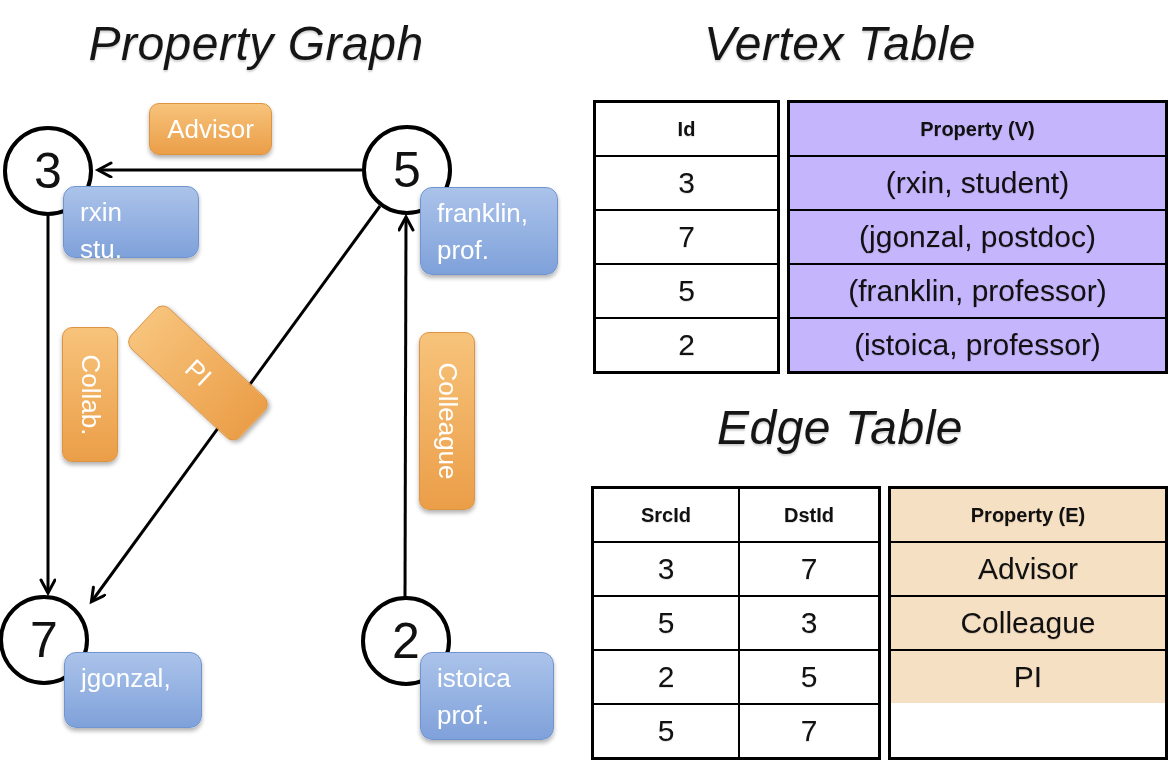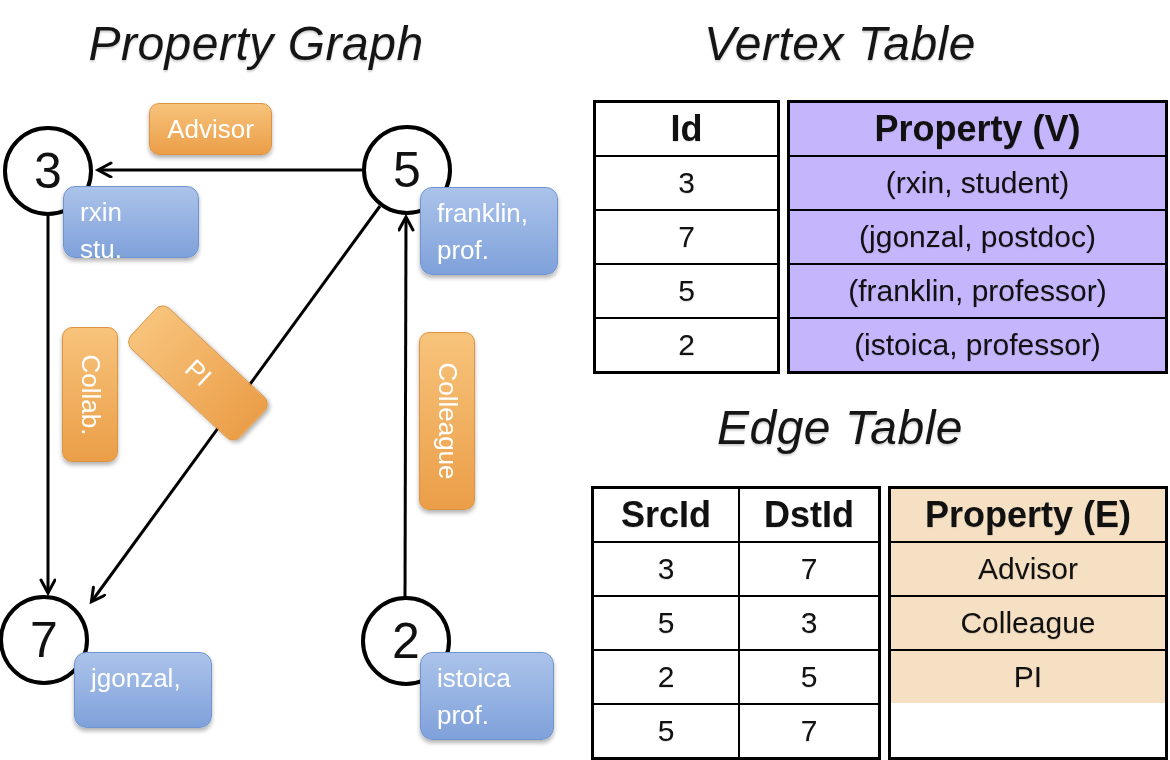--- a/index.html
+++ b/index.html
@@ -51,21 +51,21 @@
   .tgroup { display:flex; border:3px solid #000; background:#fff; }
   .tgap { width:7px; }
   .tcol { display:flex; flex-direction:column; }
   .tcol.outer { border:3px solid #000; }
   .tcol + .tcol { border-left:2px solid #000; }
   .cell {
     height:52px; display:flex; align-items:center; justify-content:center;
     font-size:30px; color:#111; text-shadow:0 1px 1px rgba(0,0,0,0.12);
   }
   .cell + .cell { border-top:2px solid #000; }
-  .cell.th { font-weight:bold; font-size:36px; }
+  .cell.th { font-weight:bold; font-size:20px; }
   .bluecol  .cell { background:#c4b5fd; }
   .tancol   .cell { background:#f6e0c4; }
 </style>
 </head>
 <body>
 
 <div id="canvas">
 
   <div id="graph-title" class="title">Property Graph</div>
   <div id="vertex-title" class="title">Vertex Table</div>
@@ -97,21 +97,21 @@
   </div>
 
   <div class="vbox" style="left:63px;top:186px;width:136px;height:72px">
     <div>rxin</div>
     <div>stu.</div>
   </div>
   <div class="vbox" style="left:420px;top:187px;width:138px;height:88px">
     <div>franklin,</div>
     <div>prof.</div>
   </div>
-  <div class="vbox" style="left:74px;top:652px;width:138px;height:76px">
+  <div class="vbox" style="left:64px;top:652px;width:138px;height:76px">
     <div>jgonzal,</div>
   </div>
   <div class="vbox" style="left:420px;top:652px;width:134px;height:88px">
     <div>istoica</div>
     <div>prof.</div>
   </div>
 
   <div class="ebox center" style="left:149px;top:103px;width:123px;height:52px">
     <span>Advisor</span>
   </div>

